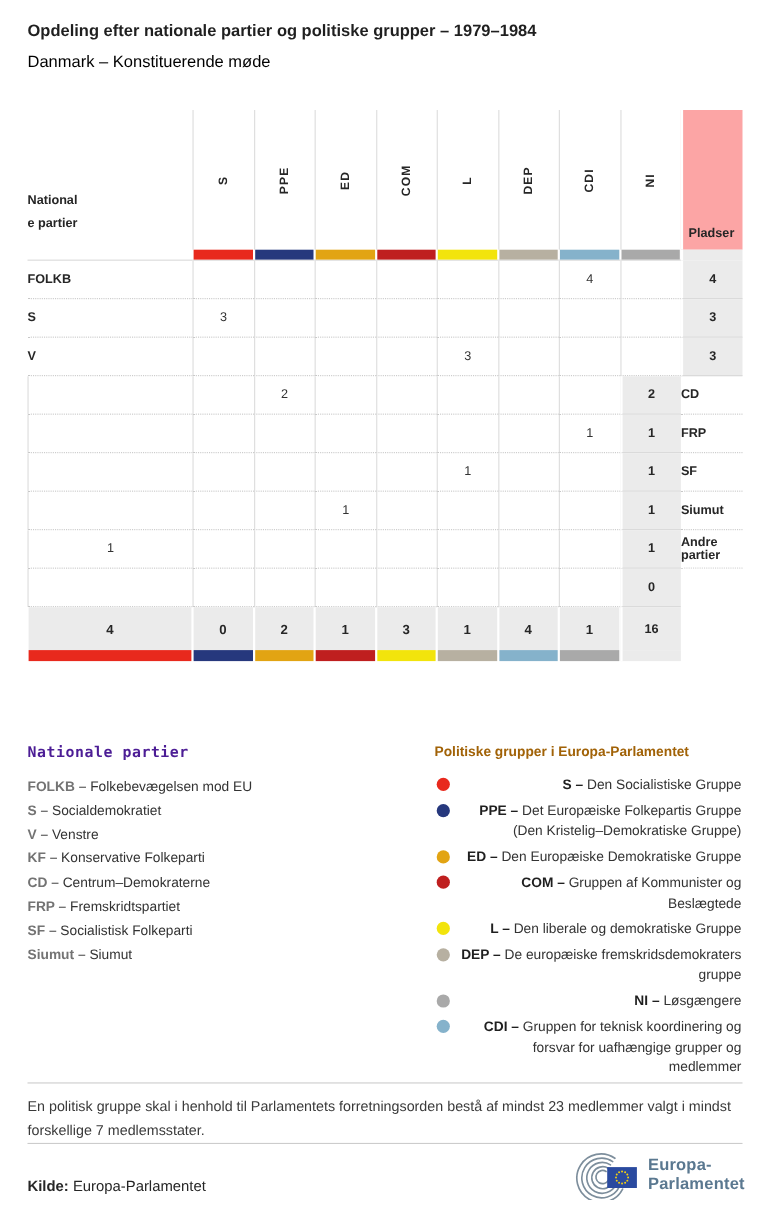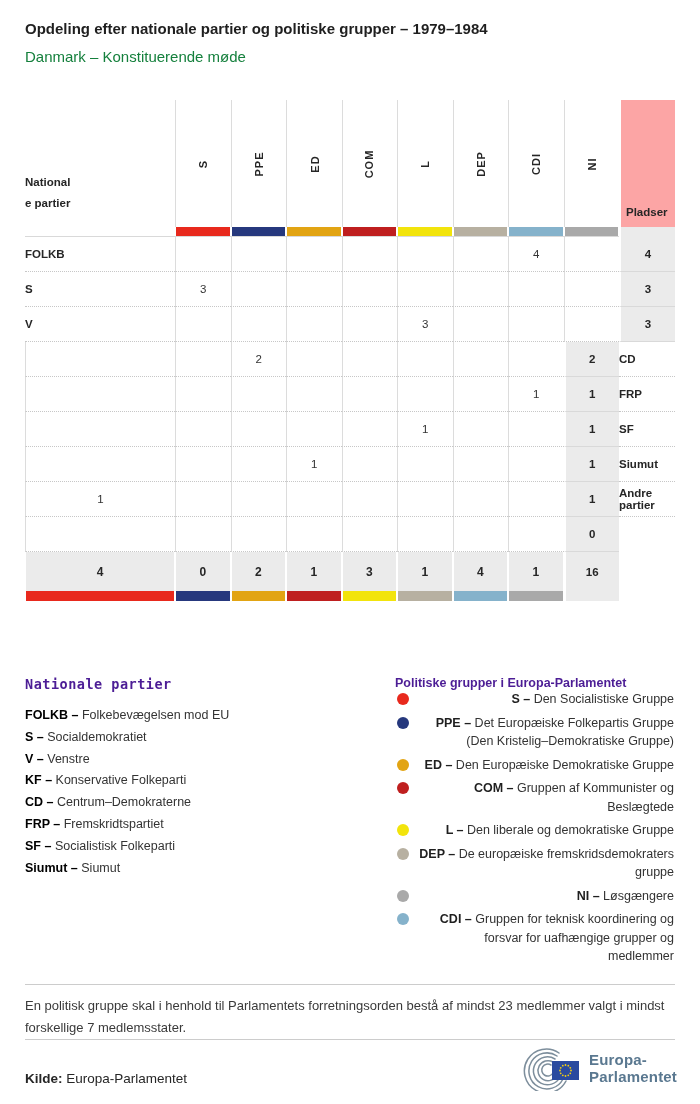--- a/index.html
+++ b/index.html
@@ -1,21 +1,21 @@
 <!DOCTYPE html>
 <html><head>
 <meta charset="utf-8">
 <style>
   * { box-sizing: border-box; margin: 0; padding: 0; }
   html, body { background: #fff; }
   body { font-family: "Liberation Sans", sans-serif; color: #262626; }
   .page { position: relative; width: 700px; height: 1104px; background: #fff; overflow: hidden; }
 
   .title { position: absolute; left: 25px; top: 20px; font-size: 15px; font-weight: 700; color: #1f1f1f; }
-  .subtitle { position: absolute; left: 25px; top: 48px; font-size: 15px; font-weight: 400; color: #15803d; }
+  .subtitle { position: absolute; left: 25px; top: 48px; font-size: 15px; font-weight: 400; color: #000000; }
 
   
   .tbl { position: absolute; left: 25px; top: 100px; width: 650px;
          display: grid;
          grid-template-columns: 150px repeat(8, 55.5px) 56px;
          grid-template-rows: 127px 10px repeat(9, 35px) 39px 10px; }
 
   .hc { border-left: 1px solid #dcdcdc; display: flex; align-items: center; justify-content: center; }
   .hlabel { transform: rotate(-90deg); font-size: 11px; font-weight: 700; letter-spacing: 1px; color: #262626; white-space: nowrap; }
 
@@ -36,24 +36,24 @@
   .pl.nb { border-bottom: none; }
 
   .empty { background: #fff; }
   .totc { display: flex; }
   .totbox { flex: 1; margin: 0 1px; background: #ebebeb; display: flex; align-items: center; justify-content: center; font-size: 12px; font-weight: 700; }
 
   
   .leg-nat { position: absolute; left: 25px; top: 676px; width: 350px; }
   .leg-nat h3 { font-family: "DejaVu Sans Mono", monospace; font-size: 13.5px; font-weight: 700; letter-spacing: 0.5px; color: #4c1d95; margin-bottom: 13px; }
   .ln-item { font-size: 12.5px; line-height: 21.8px; color: #333; }
-  .ln-item b { color: #000000; text-align: right; }
+  .ln-item b { color: #737373; text-align: right; }
 
   .leg-pg { position: absolute; left: 395px; top: 676px; width: 292px; }
-  .leg-pg h3 { font-size: 12.5px; font-weight: 700; color: #4c1d95; }
+  .leg-pg h3 { font-size: 12.5px; font-weight: 700; color: #a16207; margin-bottom: 14px; }
   .pg-item { display: flex; margin-bottom: 5px; }
   .pg-dot { width: 12px; height: 12px; border-radius: 50%; margin: 3px 10px 0 2px; flex: none; }
   .pg-text { font-size: 12.5px; line-height: 18.5px; color: #333; width: 255px; text-align: right; }
   .pg-text b { color: #1f1f1f; }
 
   
   .rule { position: absolute; left: 25px; width: 650px; height: 1px; background: #cccccc; }
   .rule1 { top: 984px; } .rule2 { top: 1039px; }
   .note { position: absolute; left: 25px; top: 995px; width: 650px; font-size: 13px; line-height: 21.5px; color: #3a3a3a; }
   .kilde { position: absolute; left: 25px; top: 1071px; font-size: 13.5px; color: #262626; }

